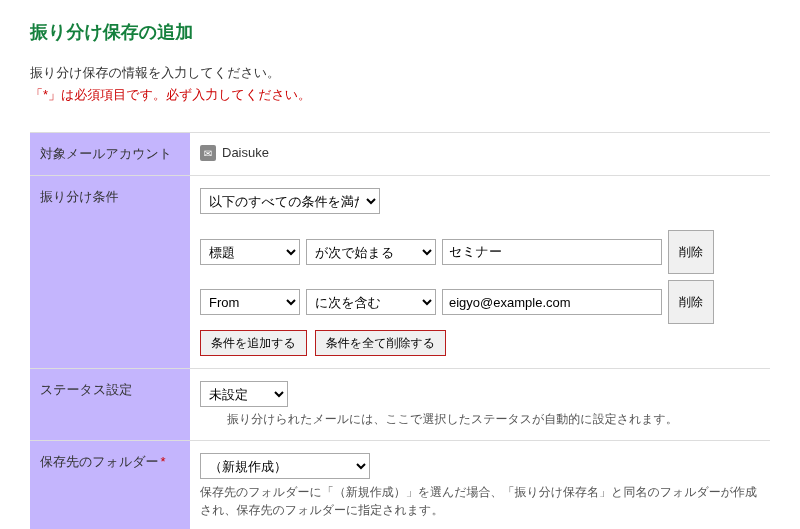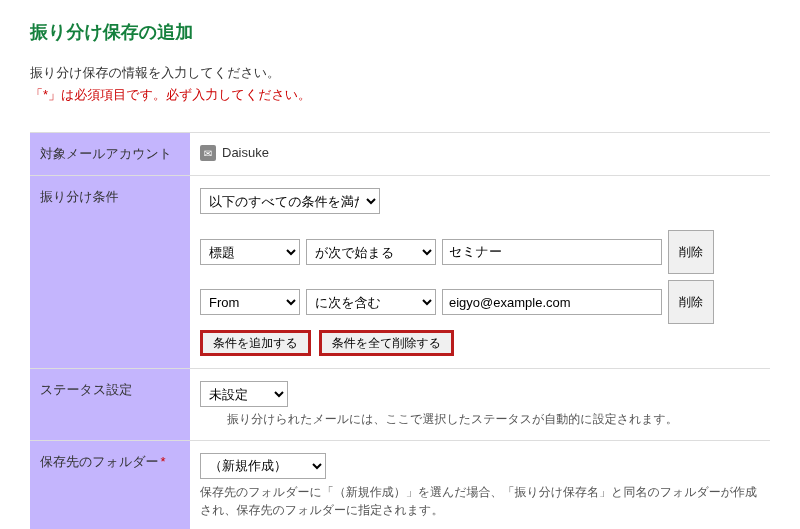--- a/index.html
+++ b/index.html
@@ -128,38 +128,37 @@
       cursor: pointer;
     }
     .condition-buttons {
       display: flex;
       gap: 8px;
       margin-top: 6px;
     }
     .btn-add-condition, .btn-clear-conditions {
       height: 26px;
       padding: 2px 10px;
-      border: 3px solid #b91c1c;
+      border: 1px solid #b91c1c;
       background: #f0f0f0;
       font-size: 12px;
       font-family: inherit;
       cursor: pointer;
     }
     .status-select {
       width: 88px;
     }
     .status-note {
       font-size: 12px;
       color: #555;
       margin-top: 4px;
       margin-left: 27px;
     }
     .folder-select {
-      width: 126px;
-      font-family: Liberation Mono, monospace;
+      width: 170px;
     }
     .folder-note {
       font-size: 12px;
       color: #555;
       margin-top: 4px;
       max-width: 560px;
       line-height: 1.5;
     }
   </style>
 </head>

